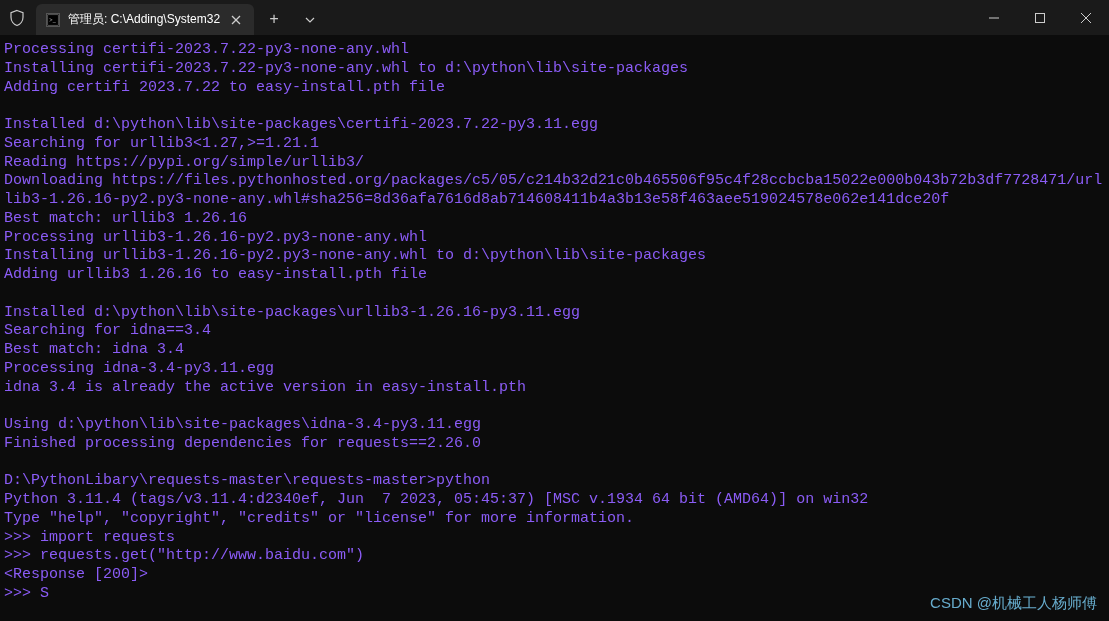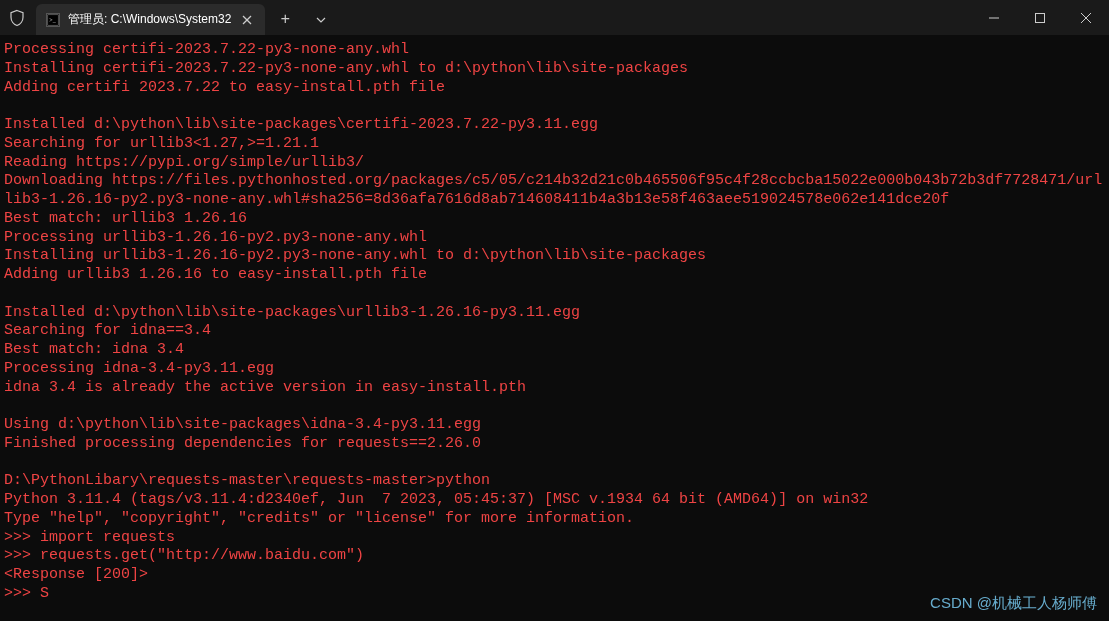--- a/index.html
+++ b/index.html
@@ -105,21 +105,21 @@
       align-items: center;
       justify-content: center;
       color: #ccc;
       cursor: pointer;
       font-size: 11px;
     }
     .terminal-body {
       padding: 6px 4px 4px 4px;
       line-height: 1.25;
       white-space: pre;
-      color: #ef4444;
+      color: #8b5cf6;
       font-size: 15px;
       letter-spacing: 0px;
     }
     .terminal-body .line { white-space: pre-wrap; word-break: break-all; }
     .watermark {
       position: absolute;
       right: 12px;
       bottom: 8px;
       color: #7dd3fc;
       font-family: "Microsoft YaHei", sans-serif;
@@ -137,21 +137,21 @@
         <path d="M12 2 L20 5 L20 11 C20 16 16.5 20.5 12 22 C7.5 20.5 4 16 4 11 L4 5 Z"></path>
       </svg>
     </span>
     <div class="tab">
       <span class="tab-icon">
         <svg viewBox="0 0 16 16" width="12" height="12">
           <rect x="1" y="1" width="14" height="14" fill="#000" stroke="#888" stroke-width="0.8"></rect>
           <text x="3" y="11" font-size="8" fill="#ccc" font-family="Consolas">&gt;_</text>
         </svg>
       </span>
-      <span class="tab-title">管理员: C:\Windows\System32</span>
+      <span class="tab-title">管理员: C:\Adding\System32</span>
       <span class="tab-close">
         <svg viewBox="0 0 10 10" width="10" height="10" stroke="#ccc" stroke-width="1.2">
           <line x1="1" y1="1" x2="9" y2="9"></line>
             <line x1="9" y1="1" x2="1" y2="9"></line>
         </svg>
       </span>
     </div>
     <div class="new-tab-btn">
       <span>+</span>
     </div>

